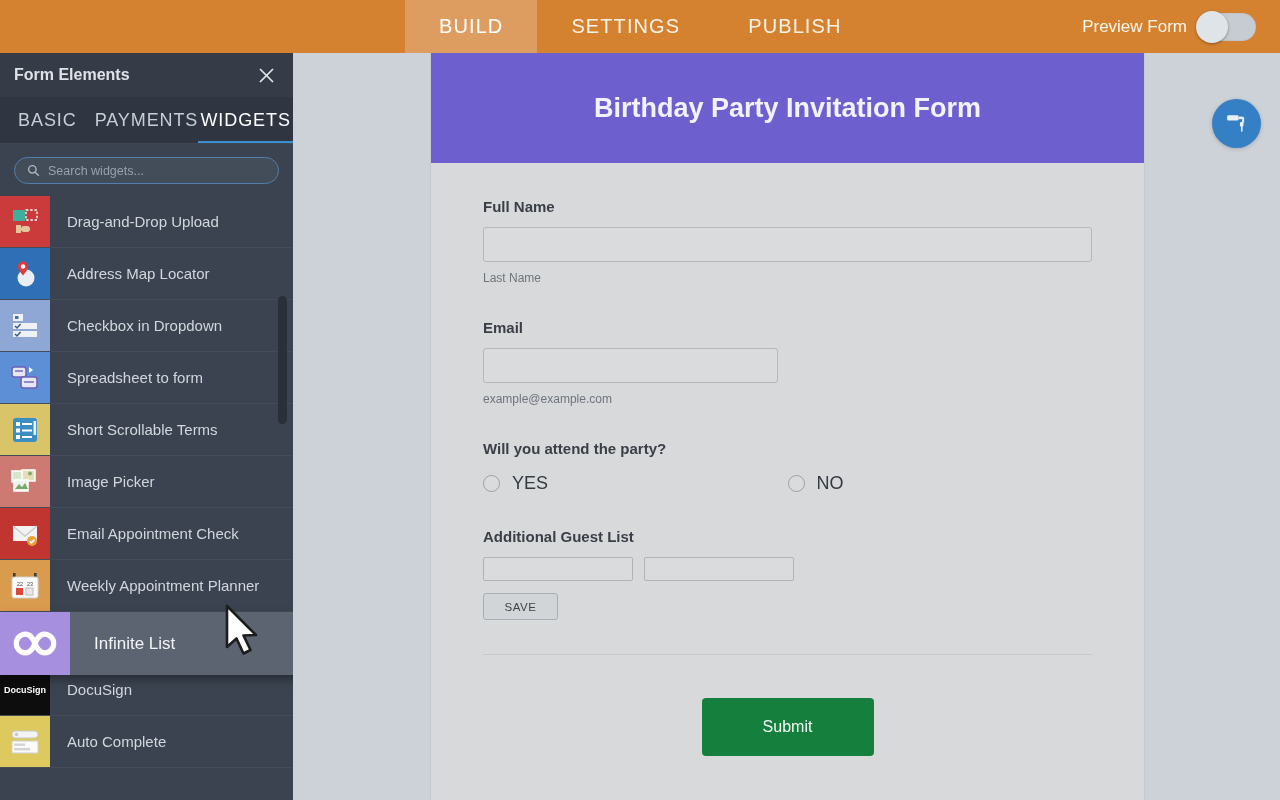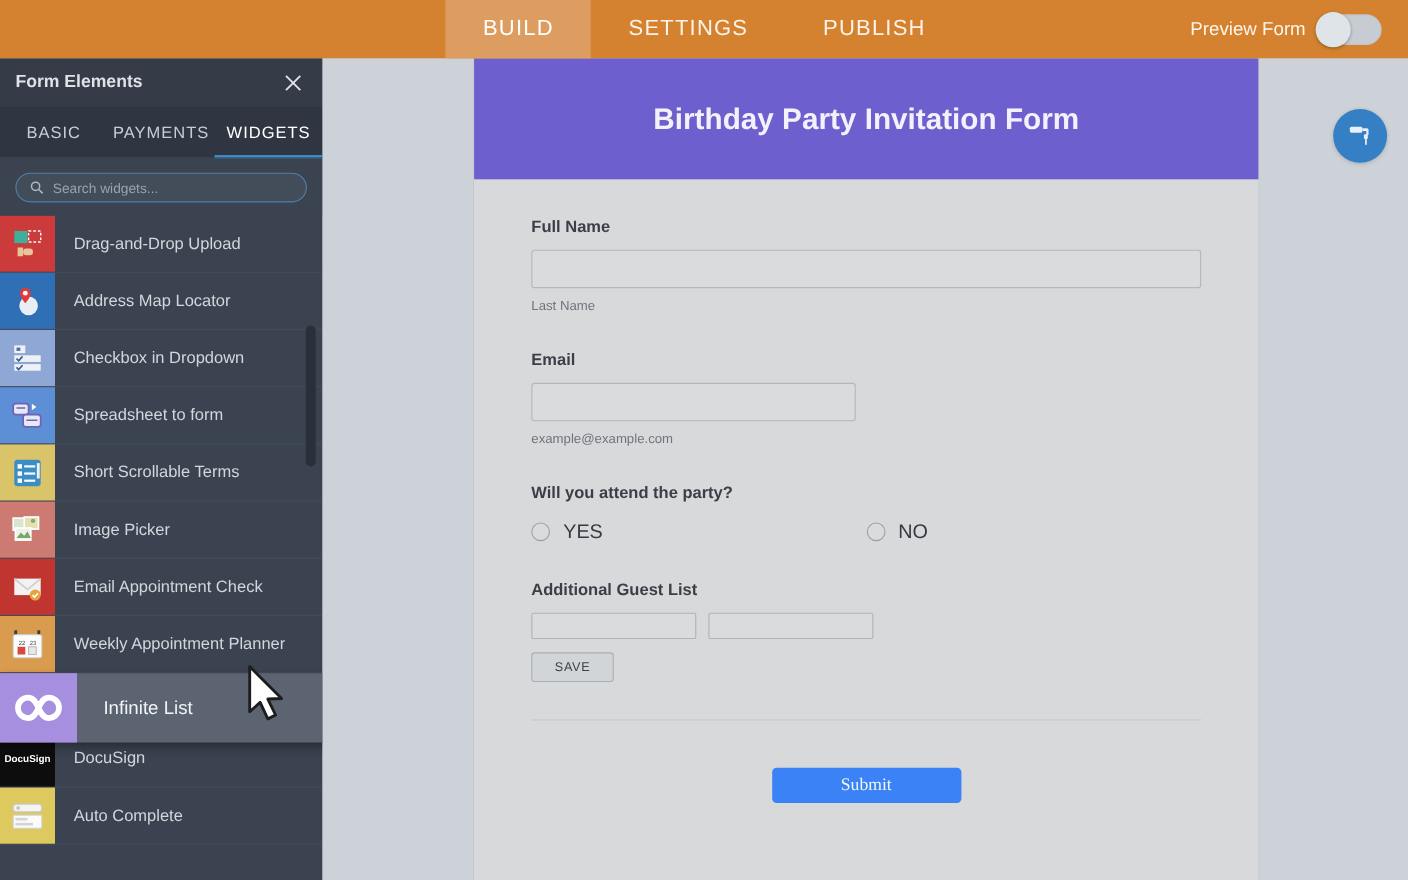--- a/index.html
+++ b/index.html
@@ -66,21 +66,21 @@
   }
   .panel-close svg { display: block; }
 
   .panel-tabs {
     height: 47px; background: #2f3642;
     display: flex; align-items: center;
     position: relative;
   }
   .panel-tab {
     flex: 1; text-align: center;
-    font-size: 15px; letter-spacing: .9px;
+    font-size: 18px; letter-spacing: .9px;
     color: #c8ced6; cursor: pointer;
     height: 47px; display: flex; align-items: center; justify-content: center;
     position: relative;
   }
   .panel-tab.active { color: #ffffff; }
   .panel-tab.active::after {
     content: ""; position: absolute; left: 0; right: 0; bottom: 0;
     height: 3px; background: #3d8fd4;
   }
   .panel-tabs::after {
@@ -201,23 +201,23 @@
   }
   .save-btn {
     width: 75px; height: 27px; border: 1px solid #a8aeb5; border-radius: 3px;
     background: #d2d5d8; color: #3d434a; font-size: 11.5px; letter-spacing: .6px;
     font-family: "Liberation Sans", sans-serif; cursor: pointer;
   }
 
   .form-divider { height: 1px; background: #c6cace; margin-top: 24px; }
   .submit-zone { display: flex; justify-content: center; padding-top: 43px; }
   .submit-btn {
-    width: 172px; height: 32px; border: 0; border-radius: 4px;
-    background: #3b82f6; color: #f2f8f3; font-size: 16px;
-    font-family: Liberation Serif, serif; cursor: pointer;
+    width: 172px; height: 58px; border: 0; border-radius: 4px;
+    background: #15803d; color: #f2f8f3; font-size: 16px;
+    font-family: Liberation Sans, sans-serif; cursor: pointer;
   }
 
   .theme-fab {
     position: absolute; right: 19px; top: 46px;
     width: 49px; height: 49px; border-radius: 50%;
     background: #3580c4; cursor: pointer;
     display: flex; align-items: center; justify-content: center;
     box-shadow: 0 1px 4px rgba(0,0,0,.18);
   }
 </style>

